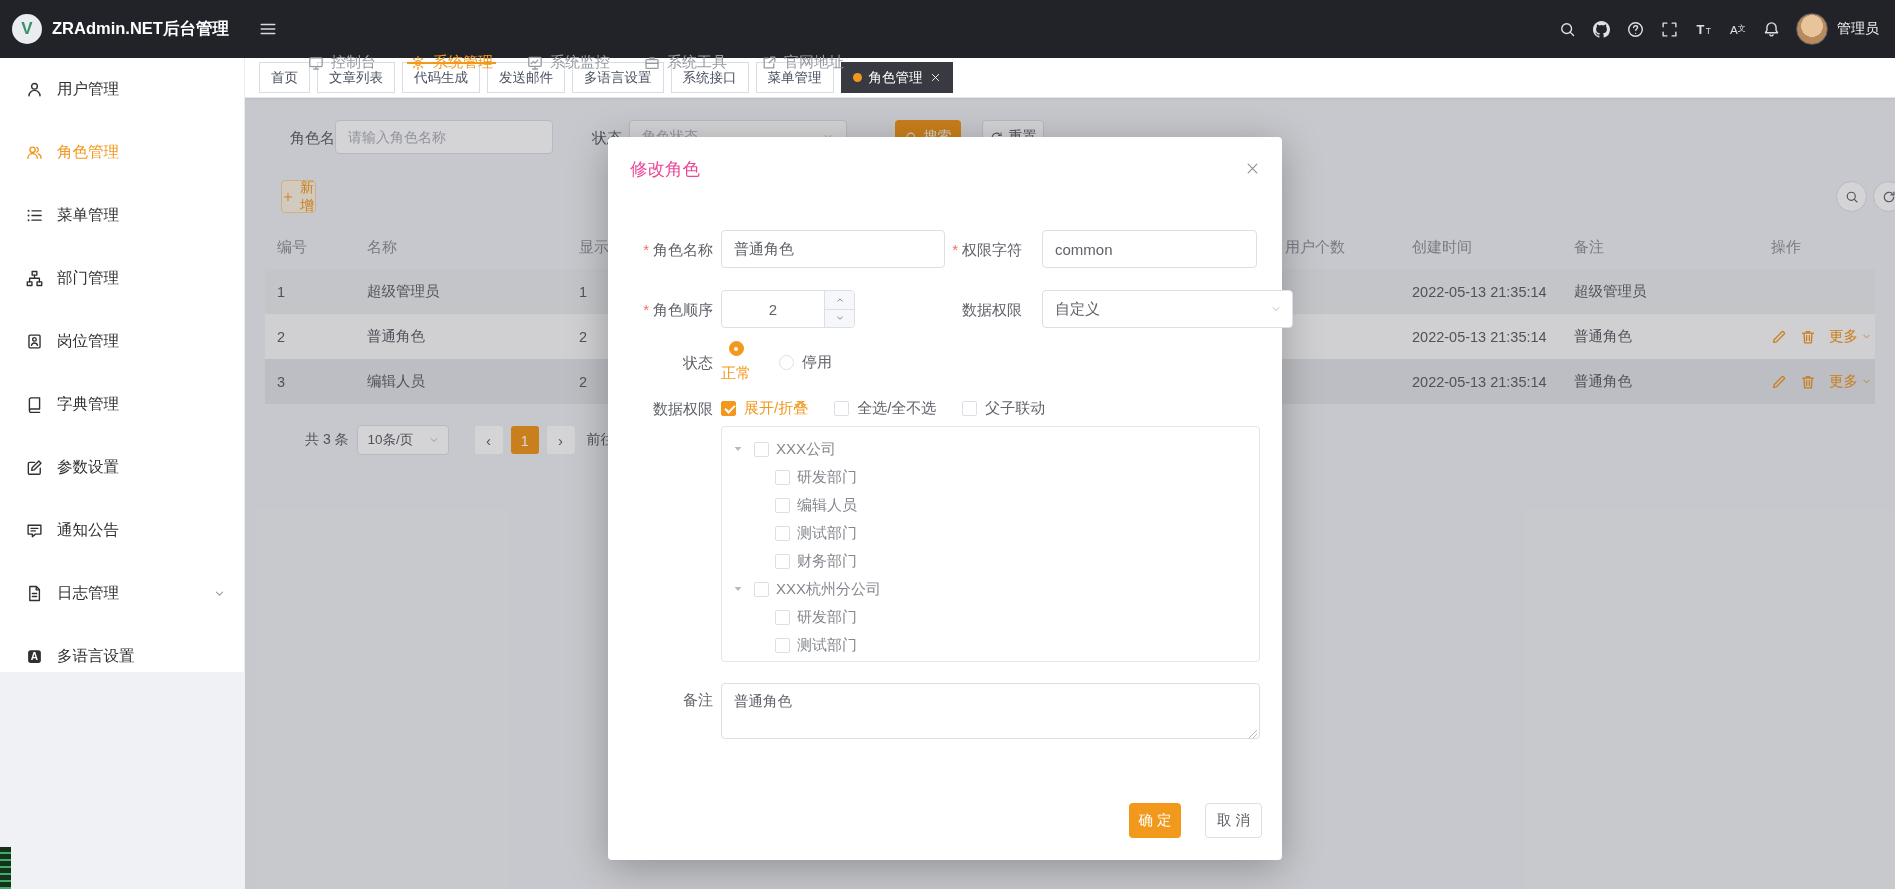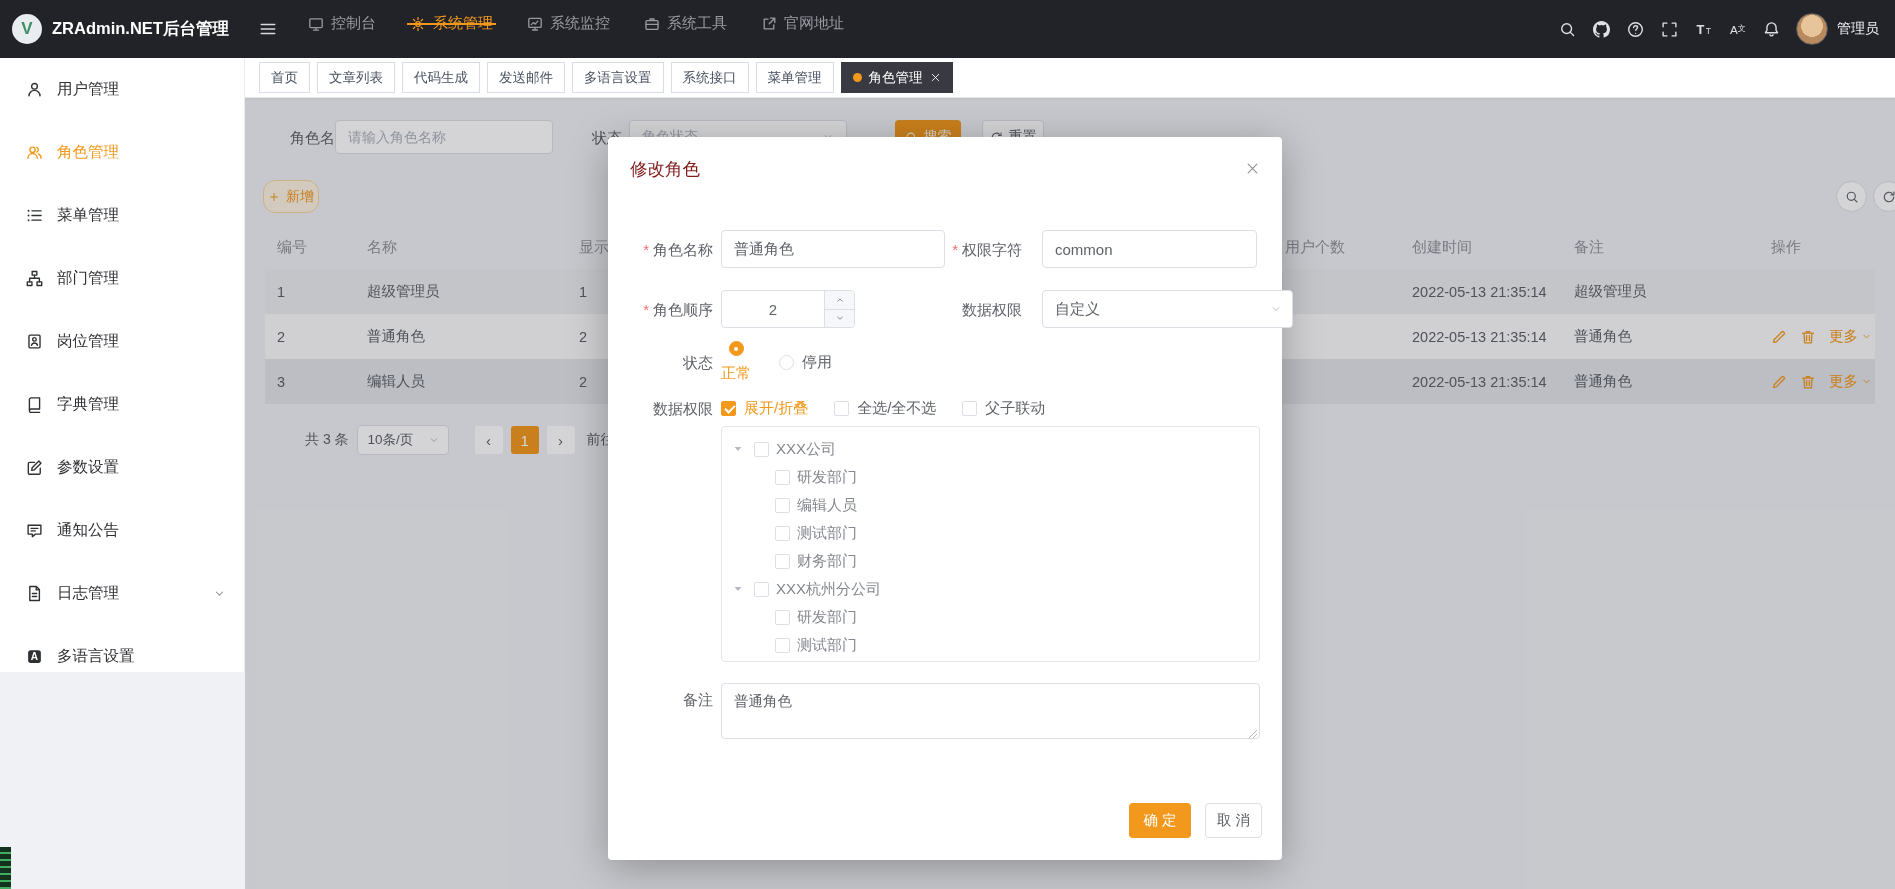--- a/index.html
+++ b/index.html
@@ -14,21 +14,21 @@
   body{font-family:"Liberation Sans","DejaVu Sans",sans-serif;background:#f0f1f4;overflow:hidden;position:relative;}
   .ico{display:inline-flex;align-items:center;justify-content:center;line-height:0;}
   .ico svg{width:1em;height:1em;stroke:currentColor;fill:none;stroke-width:1.3;stroke-linecap:round;stroke-linejoin:round;}
 
   
   .topbar{position:absolute;left:0;top:0;width:1895px;height:58px;background:#222329;display:flex;align-items:center;z-index:60;}
   .logo-area{width:245px;flex:0 0 245px;display:flex;align-items:center;gap:10px;padding:0 10px 0 12px;cursor:pointer;}
   .logo-circle{width:30px;height:30px;border-radius:50%;background:#e9edef;color:#3c8f68;font-weight:700;font-size:17px;display:flex;align-items:center;justify-content:center;flex:0 0 30px;}
   .logo-title{color:#fff;font-size:16.5px;font-weight:700;white-space:nowrap;}
   .hamburger{color:#d9dadd;font-size:18px;padding:0 14px;cursor:pointer;display:flex;align-items:center;height:100%;}
-  .top-nav{display:flex;height:100%;align-items:flex-start;margin-top:28px;}
+  .top-nav{display:flex;height:100%;align-items:flex-end;margin-top:28px;}
   .nav-item{display:flex;align-items:center;gap:7px;padding:0 17px;color:#989aa1;font-size:15px;cursor:pointer;position:relative;}
   .nav-item .ico{font-size:16px;}
   .nav-item.active{color:var(--accent);}
   .nav-item.active::after{content:"";position:absolute;left:14px;right:14px;bottom:8px;height:2px;background:var(--accent);}
   .topbar-right{margin-left:auto;display:flex;align-items:center;padding-right:16px;}
   .icon-group{display:flex;align-items:center;gap:4px;}
   .top-icon-btn{width:30px;height:30px;display:flex;align-items:center;justify-content:center;color:#dfe0e4;font-size:17px;cursor:pointer;}
   .avatar{width:32px;height:32px;border-radius:50%;margin-left:10px;background:radial-gradient(circle at 50% 40%,#e8c49a 0 46%,#b98a5e 47% 100%);border:1px solid #55565c;cursor:pointer;}
   .user-name{color:#f0f0f2;font-size:14px;margin-left:9px;cursor:pointer;}
 
@@ -78,21 +78,21 @@
   .pagination{position:absolute;left:60px;top:326px;height:32px;display:flex;align-items:center;font-size:14px;color:var(--text-reg);}
   .pg-size{margin-left:8px;width:92px;height:30px;border:1px solid var(--border);border-radius:4px;background:#fff;display:flex;align-items:center;padding:0 8px 0 10px;font-size:13.5px;cursor:pointer;}
   .pg-btn{margin-left:8px;width:28px;height:28px;border-radius:3px;background:#fff;display:flex;align-items:center;justify-content:center;font-size:15px;color:var(--text-reg);cursor:pointer;}
   .pg-btn.first{margin-left:26px;}
   .pg-btn.pg-active{background:var(--accent);color:#fff;}
   .pg-goto{margin-left:12px;white-space:nowrap;}
   .copyright{position:absolute;left:0;right:0;top:768px;text-align:center;color:#9a9da5;font-size:16px;}
 
   
   .modal{position:absolute;left:363px;top:39px;width:674px;height:723px;background:#fff;border-radius:4px;box-shadow:0 8px 40px rgba(0,0,0,.28);z-index:25;}
-  .modal-title{position:absolute;left:22px;top:20px;font-size:17.5px;font-weight:500;color:#7f1d1d;}
+  .modal-title{position:absolute;left:22px;top:20px;font-size:17.5px;font-weight:500;color:#ec4899;}
   .modal-close{position:absolute;right:22px;top:24px;color:#909399;font-size:15px;cursor:pointer;}
   .frm-label{position:absolute;width:100px;text-align:right;font-size:15px;color:var(--text-reg);white-space:nowrap;}
   .star{color:#F56C6C;margin-right:4px;}
   .dlg-input{position:absolute;height:38px;border:1px solid var(--border);border-radius:4px;font-size:15px;color:var(--text-reg);padding:0 12px;background:#fff;font-family:inherit;outline:none;}
   .num-box{position:absolute;left:113px;top:153px;width:134px;height:38px;border:1px solid var(--border);border-radius:4px;background:#fff;display:flex;overflow:hidden;}
   .num-val{flex:1;display:flex;align-items:center;justify-content:center;font-size:15px;color:var(--text-reg);}
   .num-ctrl{width:30px;border-left:1px solid var(--border);display:flex;flex-direction:column;}
   .num-btn{flex:1;display:flex;align-items:center;justify-content:center;background:#f5f7fa;color:#6b6e75;font-size:10px;cursor:pointer;}
   .num-btn.up{border-bottom:1px solid var(--border);}
   .dlg-select{position:absolute;height:38px;border:1px solid var(--border);border-radius:4px;background:#fff;display:flex;align-items:center;padding:0 10px 0 12px;font-size:15px;color:var(--text-reg);cursor:pointer;}
@@ -110,21 +110,21 @@
   .cbx-row{position:absolute;left:113px;top:260px;display:flex;gap:26px;align-items:center;height:22px;}
   .tree{position:absolute;left:113px;top:289px;width:539px;height:236px;border:1px solid #e2e5ea;border-radius:4px;background:#fff;padding-top:8px;overflow:hidden;}
   .tree-row{height:28px;display:flex;align-items:center;font-size:15px;color:#84878e;cursor:pointer;}
   .tree-row .caret{width:16px;margin-left:8px;color:#b7bac1;font-size:12px;display:inline-flex;}
   .tree-row.root .cb{margin-left:8px;}
   .tree-row.child{padding-left:53px;}
   .tree-row .t-label{margin-left:7px;}
   .dlg-textarea{position:absolute;left:113px;top:546px;width:539px;height:56px;border:1px solid var(--border);border-radius:4px;padding:7px 12px;font-size:14.5px;color:var(--text-reg);font-family:inherit;resize:none;background:#fff;outline:none;line-height:1.4;}
   .grip{position:absolute;left:640px;top:588px;width:10px;height:10px;}
   .dlg-btn{position:absolute;height:35px;border-radius:4px;font-size:14.5px;display:flex;align-items:center;justify-content:center;cursor:pointer;white-space:nowrap;}
-  .dlg-confirm{left:521px;top:666px;width:62px;background:var(--accent);color:#fff;}
+  .dlg-confirm{left:521px;top:666px;width:52px;background:var(--accent);color:#fff;}
   .dlg-cancel{left:597px;top:666px;width:57px;background:#fff;border:1px solid var(--border);color:var(--text-reg);}
 
   .corner-sliver{position:absolute;left:0;bottom:0;width:11px;height:42px;background:#14331f;background-image:repeating-linear-gradient(0deg,#3fae62 0 2px,#14331f 2px 7px);z-index:100;}
 </style>
 </head>
 <body>
 
 <div class="topbar">
   <div class="logo-area">
     <div class="logo-circle">V</div>
@@ -406,21 +406,21 @@
     </div>
     <div class="btn btn-plain" style="left:737px;top:22px;width:62px;">
       <span style="font-size:13px;" class="ico">
           <svg viewBox="0 0 16 16">
             <path d="M13.4 8A5.4 5.4 0 1 1 11.6 4M13.6 2.4v3.2h-3.2"></path>
           </svg>
         </span>
         <span>重置</span>
     </div>
 
-    <div class="btn btn-soft" style="left:18px;top:82px;width:56px;border-radius:12px;">
+    <div class="btn btn-soft" style="left:36px;top:82px;width:35px;">
       <span style="font-size:12px;" class="ico">
           <svg viewBox="0 0 16 16">
             <path d="M8 3.2v9.6M3.2 8h9.6"></path>
           </svg>
         </span>
         <span>新增</span>
     </div>
     <div class="circle-btn" style="left:1591px;top:83px;">
         <span class="ico">
           <svg viewBox="0 0 16 16">

